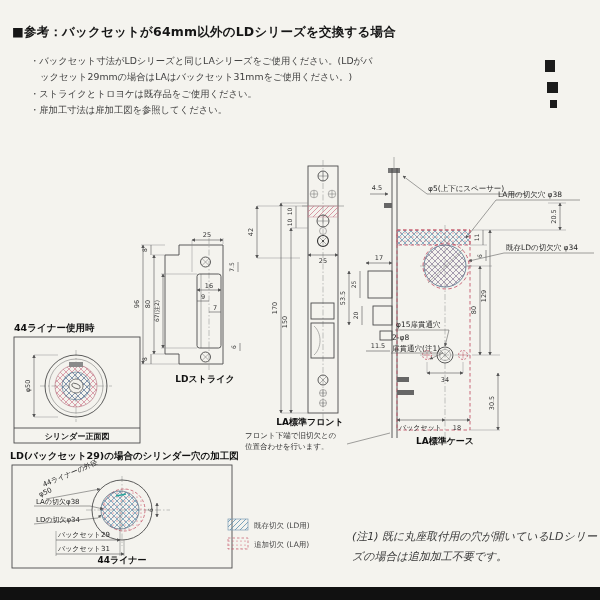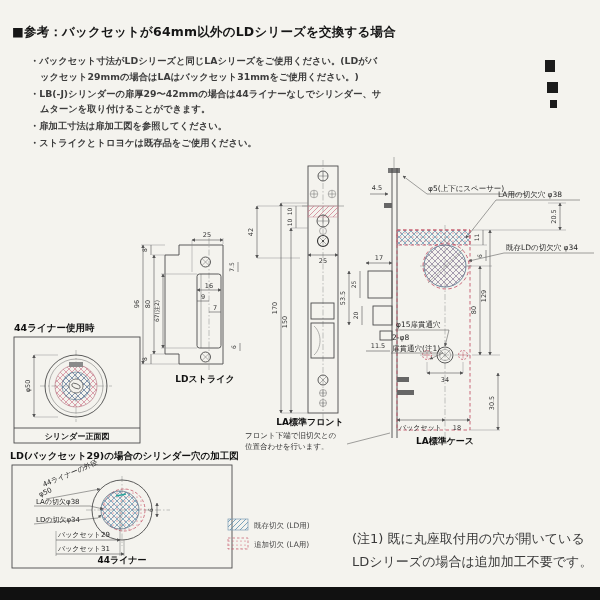--- a/index.html
+++ b/index.html
@@ -7,26 +7,26 @@
     position:relative; width:600px; height:600px; overflow:hidden;
     background:#f4f3ee;
     font-family:"DejaVu Sans", sans-serif;
   }
   .heading {
     position:absolute; left:12px; top:24px;
     font-size:12.5px; font-weight:bold; color:#161616; letter-spacing:.2px;
   }
   .bullets {
     position:absolute; left:30px; top:53px; width:352px;
-    font-size:9.3px; line-height:1.7; color:#3c3c3c;font-weight:bold;
+    font-size:9.3px; line-height:1.7; color:#3c3c3c;
   }
   .bullets div { padding-left:10px; text-indent:-10px; margin-bottom:1px; }
   .footnotes {
     position:absolute; left:352px; top:527px; width:246px;
-    font-size:13px; line-height:1.8; color:#3a3a3a;
+    font-size:11px; line-height:1.8; color:#3a3a3a;font-style:italic;
   }
   .footnotes .cont { padding-left:23px; }
   .bottom-bar { position:absolute; left:0; top:587px; width:600px; height:13px; background:#111; }
   .artifact { position:absolute; background:#1b1b1b; }
   svg.draw { position:absolute; left:0; top:0; }
   svg text { font-family:"DejaVu Sans", sans-serif; fill:#333; }
   .dim  { font-size:6.5px; }
   .dim6 { font-size:6px; }
   .lbl  { font-size:7.5px; fill:#252525; }
   .lbl7 { font-size:7px; fill:#252525; }
@@ -46,23 +46,22 @@
 </style>
 </head>
 <body>
 
 <div class="page">
 
   <div class="heading">■参考：バックセットが64mm以外のLDシリーズを交換する場合</div>
 
   <div class="bullets">
     <div>・バックセット寸法がLDシリーズと同じLAシリーズをご使用ください。(LDがバックセット29mmの場合はLAはバックセット31mmをご使用ください。)</div>
-    <div>・LB(-J)シリンダーの扉厚29〜42mmの場合は44ライナーなしでシリンダー、サムターンを取り付けることができます。</div>
+    <div>・ストライクとトロヨケは既存品をご使用ください。</div>
     <div>・扉加工寸法は扉加工図を参照してください。</div>
-    <div>・ストライクとトロヨケは既存品をご使用ください。</div>
   </div>
 
   <svg class="draw" width="600" height="600" viewBox="0 0 600 600">
     <defs>
       <pattern id="hatchBlue" width="5" height="5" patternUnits="userSpaceOnUse">
         <path d="M0,5 L5,0" stroke="#5d8fae" stroke-width=".8"></path>
       </pattern>
       <pattern id="hatchRed" width="5" height="5" patternUnits="userSpaceOnUse">
         <path d="M0,5 L5,0" stroke="#d08090" stroke-width=".8"></path>
       </pattern>

